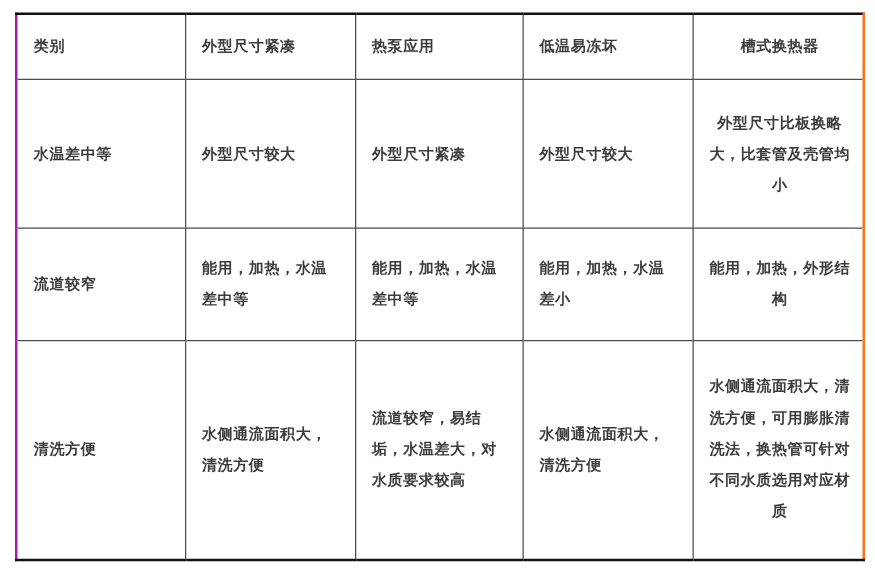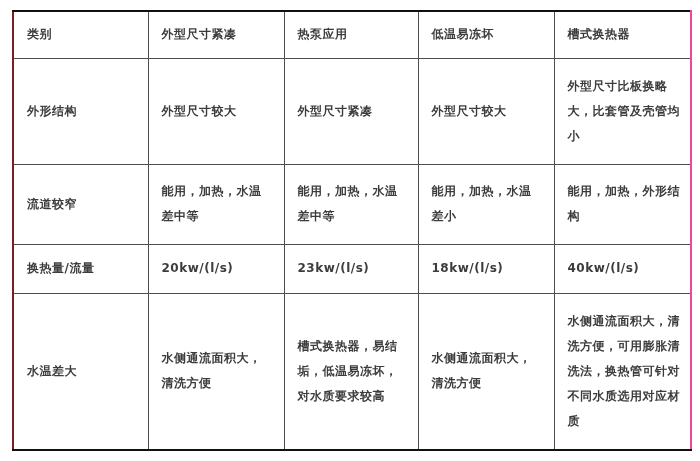--- a/index.html
+++ b/index.html
@@ -32,22 +32,22 @@
     font-size: 12px;
     line-height: 25px;
     color: #3c3c3c;
     font-weight: bold;
     letter-spacing: 0.5px;
     word-break: break-all;
     overflow: hidden;
   }
   
   table.compare { border: 2px solid #111111; }
-  table.compare tr td:first-child { border-left: 2px solid #7f1d1d; }
-  table.compare tr td:last-child  { border-right: 2px solid #ec4899; }
+  table.compare tr td:first-child { border-left: 2px solid #a21caf; }
+  table.compare tr td:last-child  { border-right: 2px solid #f97316; text-align: center; }
   table.compare tr:first-child td { border-top: 2px solid #111111; }
   table.compare tr:last-child td  { border-bottom: 2px solid #111111; margin-top: 48px; }
 
   col.c1 { width: 135px; }
   col.c2 { width: 136px; }
   col.c3 { width: 134px; }
   col.c4 { width: 136px; }
   col.c5 { width: 137px; }
 
   tr.r-header  { height: 47px; }
@@ -70,42 +70,35 @@
     </colgroup>
     <tbody>
       <tr class="r-header">
         <td>类别</td>
         <td>外型尺寸紧凑</td>
         <td>热泵应用</td>
         <td>低温易冻坏</td>
         <td>槽式换热器</td>
       </tr>
       <tr class="r-shape">
-        <td>外形结构</td>
+        <td>水温差中等</td>
         <td>外型尺寸较大</td>
         <td>外型尺寸紧凑</td>
         <td>外型尺寸较大</td>
         <td>外型尺寸比板换略大，比套管及壳管均小</td>
       </tr>
       <tr class="r-usage">
         <td>流道较窄</td>
         <td>能用，加热，水温差中等</td>
         <td>能用，加热，水温差中等</td>
         <td>能用，加热，水温差小</td>
         <td>能用，加热，外形结构</td>
       </tr>
-      <tr class="r-capacity">
-        <td>换热量/流量</td>
-        <td>20kw/(l/s)</td>
-        <td>23kw/(l/s)</td>
-        <td>18kw/(l/s)</td>
-        <td>40kw/(l/s)</td>
-      </tr>
       <tr class="r-fouling">
-        <td>水温差大</td>
+        <td>清洗方便</td>
         <td>水侧通流面积大，清洗方便</td>
-        <td>槽式换热器，易结垢，低温易冻坏，对水质要求较高</td>
+        <td>流道较窄，易结垢，水温差大，对水质要求较高</td>
         <td>水侧通流面积大，清洗方便</td>
         <td>水侧通流面积大，清洗方便，可用膨胀清洗法，换热管可针对不同水质选用对应材质</td>
       </tr>
     </tbody>
   </table>
 </div>
 
 </body></html>

